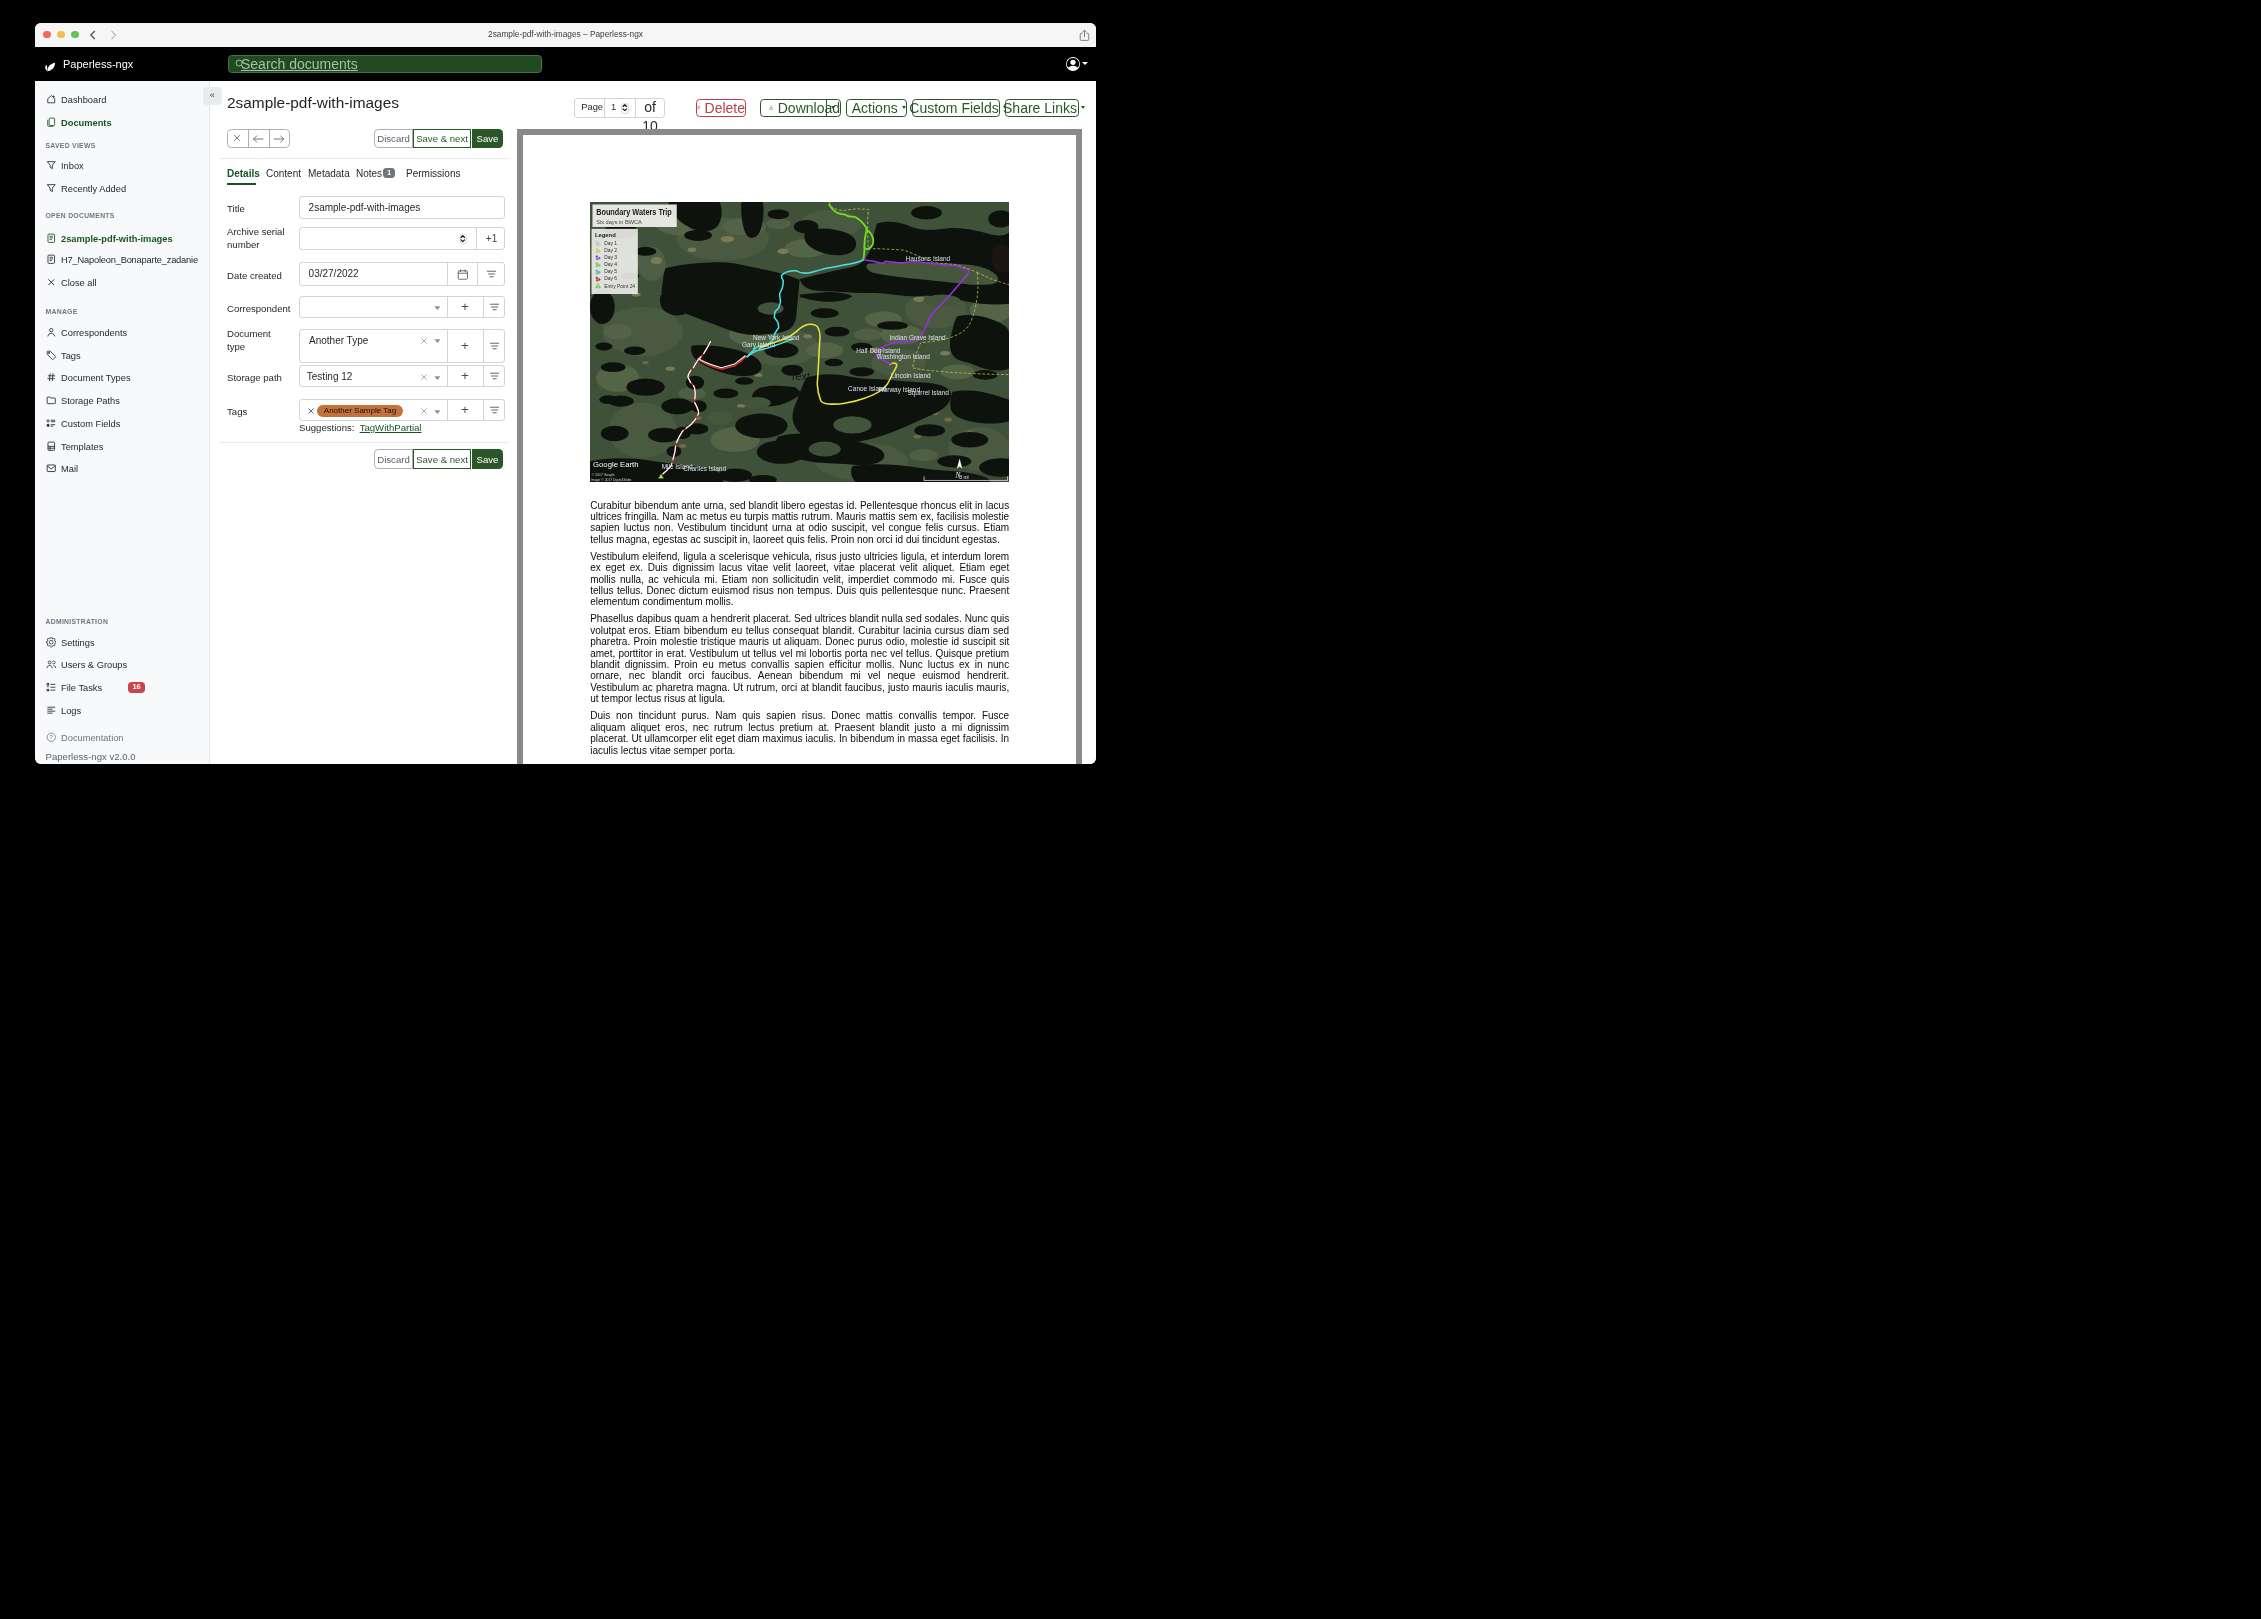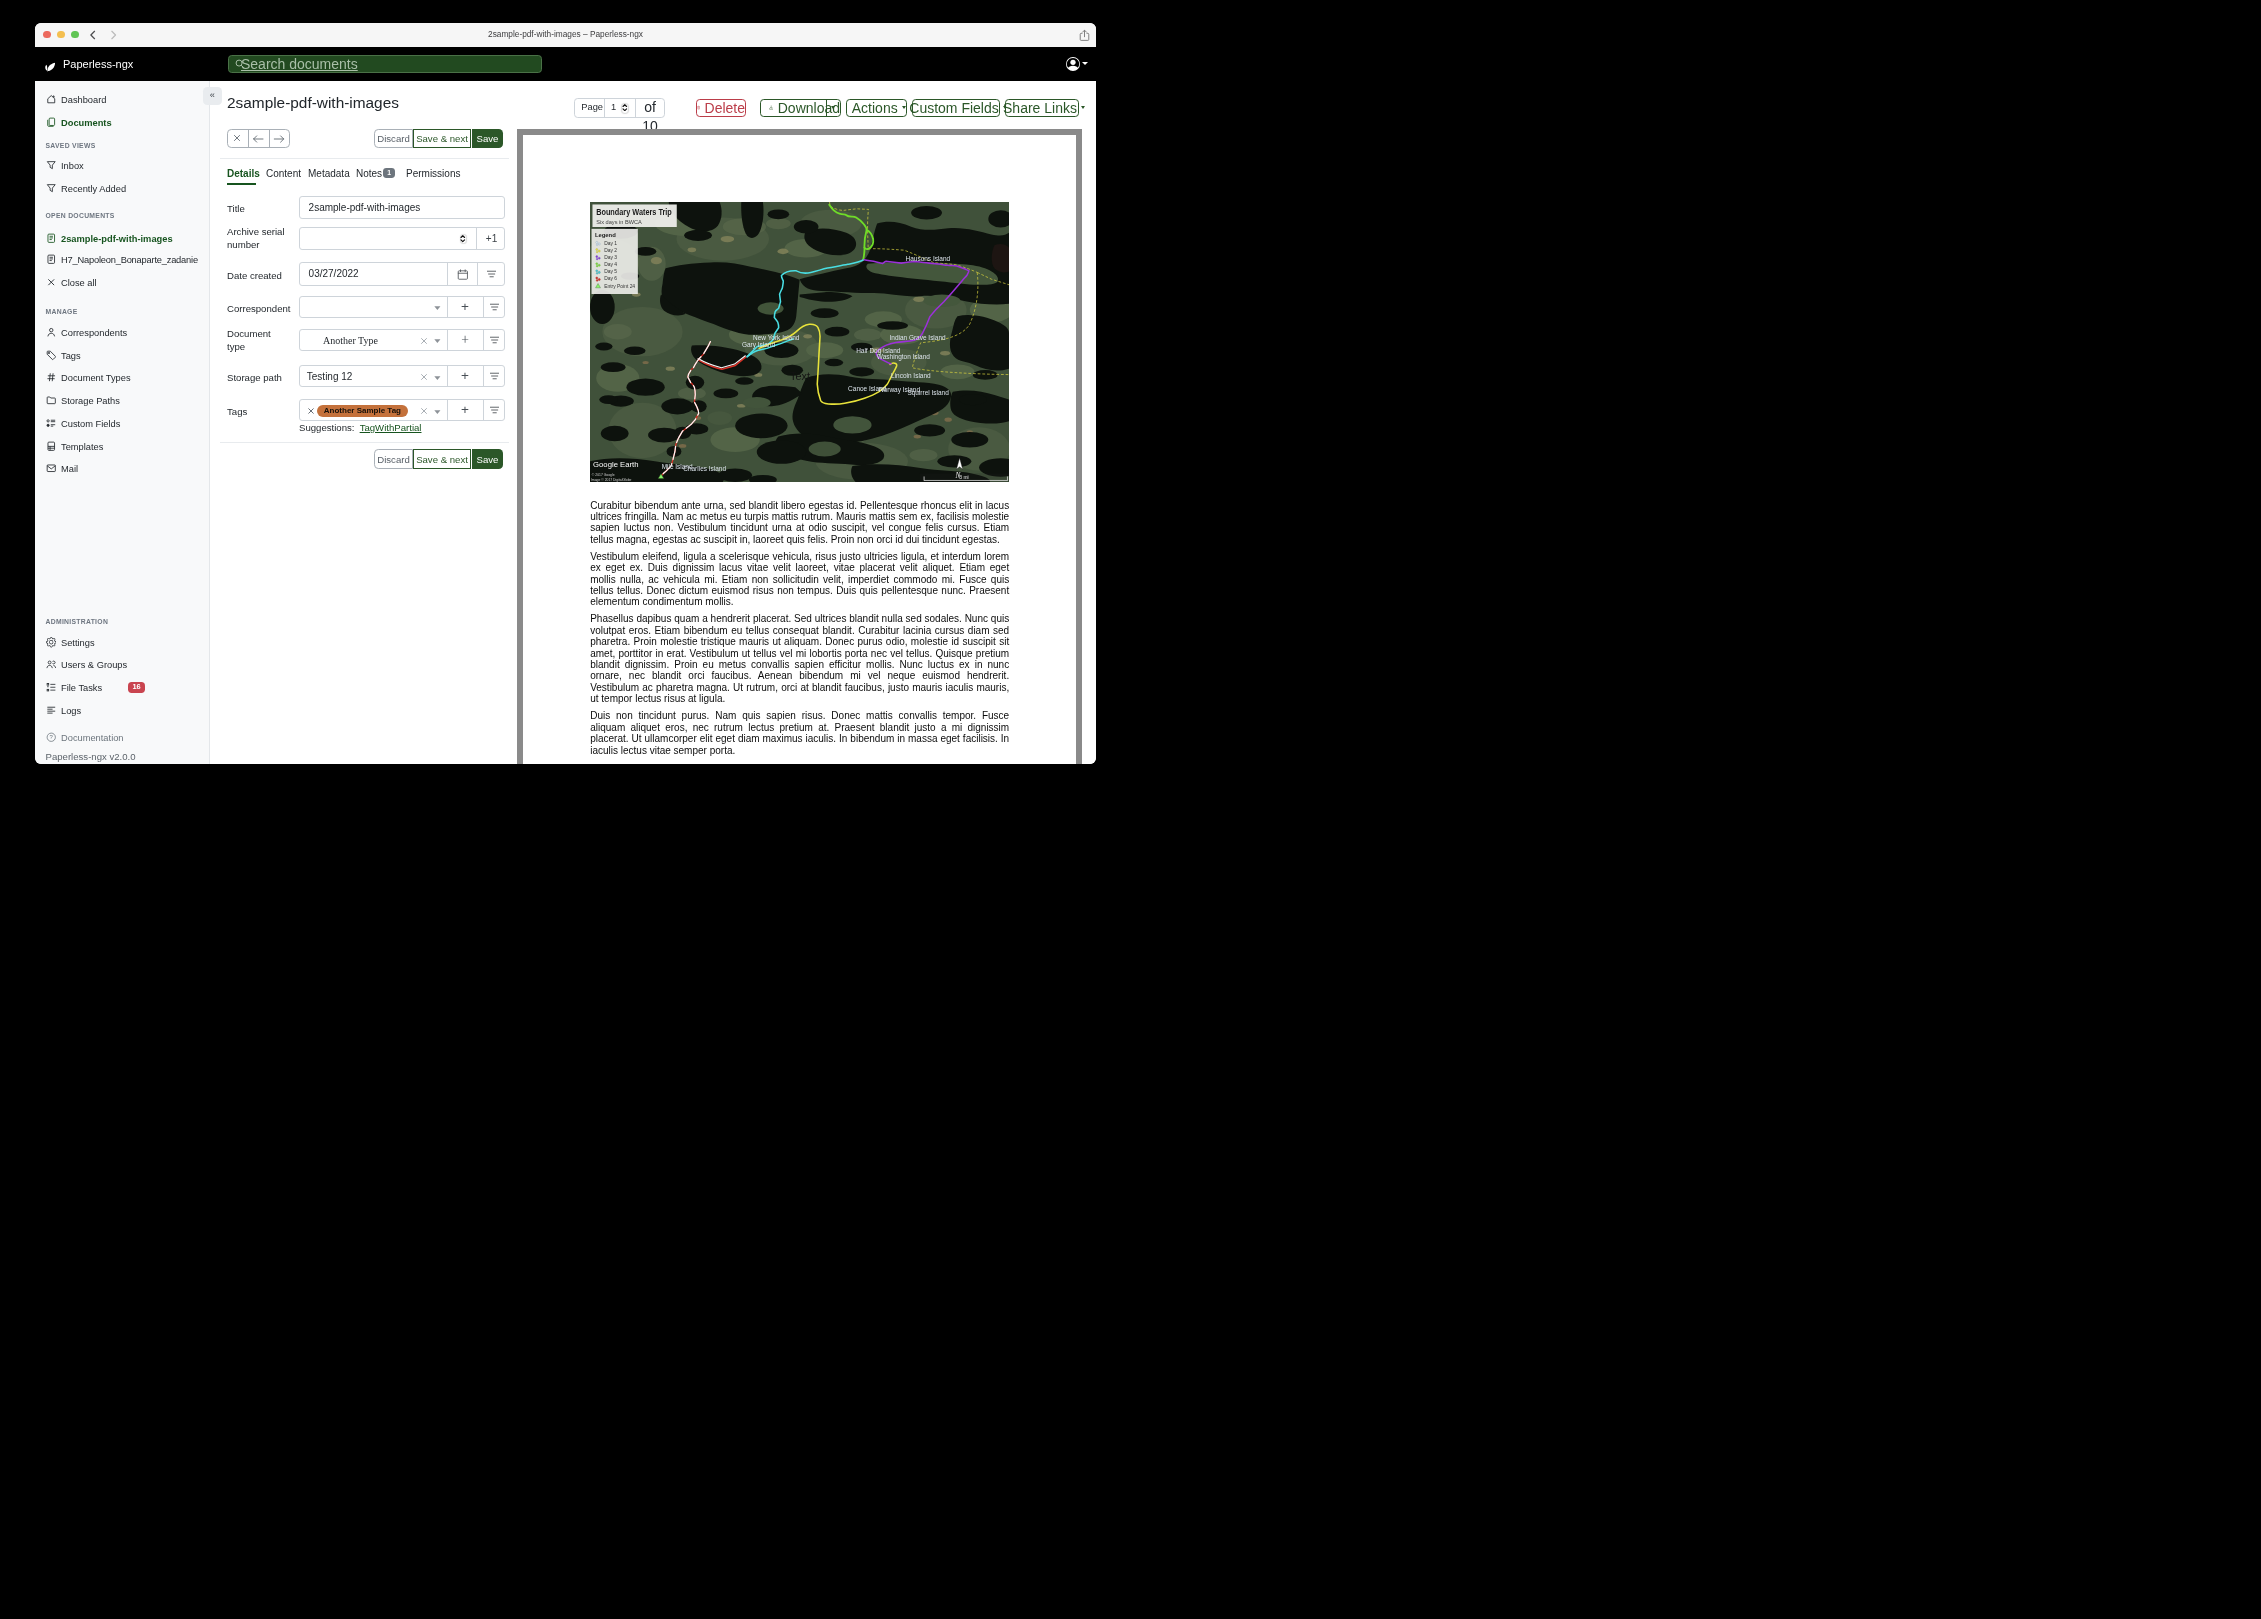--- a/index.html
+++ b/index.html
@@ -388,21 +388,21 @@
       </svg>
     <div class="ficon" style="left:147px;width:36px;font-size:13.6px;font-weight:300;color:#495057;padding-bottom:1.9px;">+</div>
     <div class="ficon" style="left:183px;width:23.5px;">
         <svg width="9.3" height="8" viewBox="0 0 15 13">
           <path d="M0.5 2 H14.5 M2.5 6.5 H12.5 M4.8 11 H10.2" stroke="#55595e" stroke-width="1.5" stroke-linecap="round"></path>
         </svg>
       </div>
   </div>
 
   <div class="flabel" style="top:304px">Document<br>type</div>
-  <div class="field" style="top:306px;height:22px;line-height:21px;padding-left:23px;font-family:Liberation Serif, serif;">Another Type
+  <div class="field" style="top:306px;height:34px;line-height:21px;padding-left:9px;">Another Type
     <div class="vsep" style="left:147px"></div><div class="vsep" style="left:183px"></div>
     <svg class="abs" style="left:120px;top:6.8px" width="8" height="8" viewBox="0 0 13 13">
         <path d="M2.5 2.5 L10.5 10.5 M10.5 2.5 L2.5 10.5" stroke="#9aa1a8" stroke-width="1.4" stroke-linecap="round"></path>
       </svg>
     <svg class="abs" style="left:134px;top:9.3px" width="6.8" height="4.3" viewBox="0 0 11 7">
         <path d="M0.5 0.5 L5.5 6.5 L10.5 0.5 Z" fill="#8d9298"></path>
       </svg>
     <div class="ficon" style="left:147px;width:36px;font-size:13.6px;font-weight:300;color:#495057;padding-bottom:1.9px;">+</div>
     <div class="ficon" style="left:183px;width:23.5px;">
         <svg width="9.3" height="8" viewBox="0 0 15 13">
@@ -426,21 +426,21 @@
           <path d="M0.5 2 H14.5 M2.5 6.5 H12.5 M4.8 11 H10.2" stroke="#55595e" stroke-width="1.5" stroke-linecap="round"></path>
         </svg>
       </div>
   </div>
 
   <div class="flabel" style="top:382px">Tags</div>
   <div class="field" style="top:376px;height:22px;">
     <svg class="abs" style="left:6.8px;top:7px" width="8" height="8" viewBox="0 0 13 13">
         <path d="M2.8 2.8 L10.2 10.2 M10.2 2.8 L2.8 10.2" stroke="#5a626a" stroke-width="1.5" stroke-linecap="round"></path>
       </svg>
-    <div class="abs" style="left:17px;top:5px;height:11.7px;line-height:11.7px;background:#c4713b;border-radius:5.9px;padding:0 6.8px;font-size:8px;font-weight:700;color:#15100a;">Another Sample Tag</div>
+    <div class="abs" style="left:17px;top:5px;height:11.7px;line-height:11.7px;background:#c4713b;border-radius:5.9px;padding:0 6.8px;font-size:8px;font-weight:400;color:#15100a;">Another Sample Tag</div>
     <div class="vsep" style="left:147px"></div>
       <div class="vsep" style="left:183px"></div>
     <svg class="abs" style="left:120px;top:7px" width="8" height="8" viewBox="0 0 13 13">
         <path d="M2.5 2.5 L10.5 10.5 M10.5 2.5 L2.5 10.5" stroke="#9aa1a8" stroke-width="1.4" stroke-linecap="round"></path>
       </svg>
     <svg class="abs" style="left:134px;top:9.6px" width="6.8" height="4.3" viewBox="0 0 11 7">
         <path d="M0.5 0.5 L5.5 6.5 L10.5 0.5 Z" fill="#8d9298"></path>
       </svg>
     <div class="ficon" style="left:147px;width:36px;font-size:13.6px;font-weight:300;color:#495057;padding-bottom:1.9px;">+</div>
     <div class="ficon" style="left:183px;width:23.5px;">

